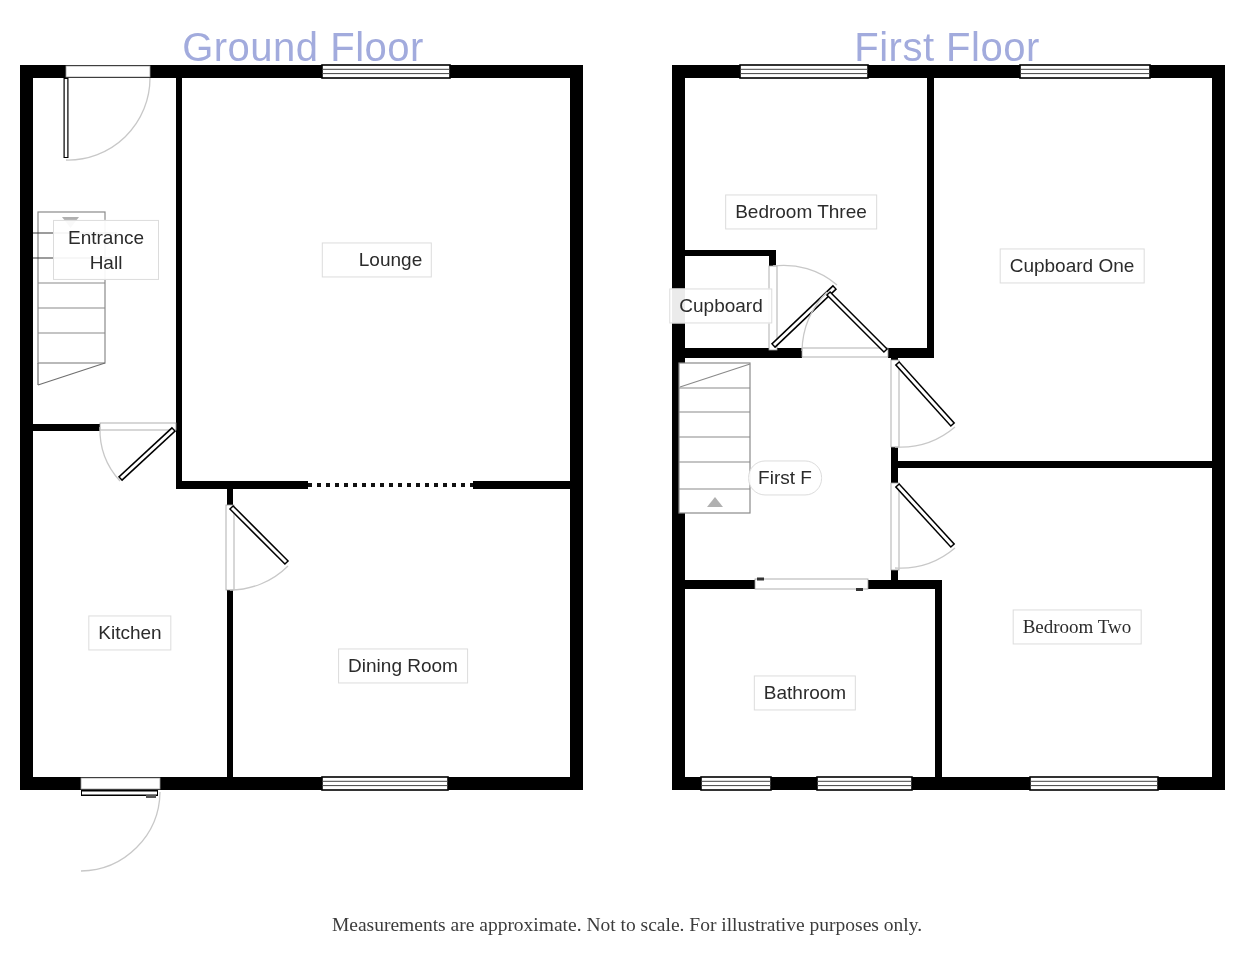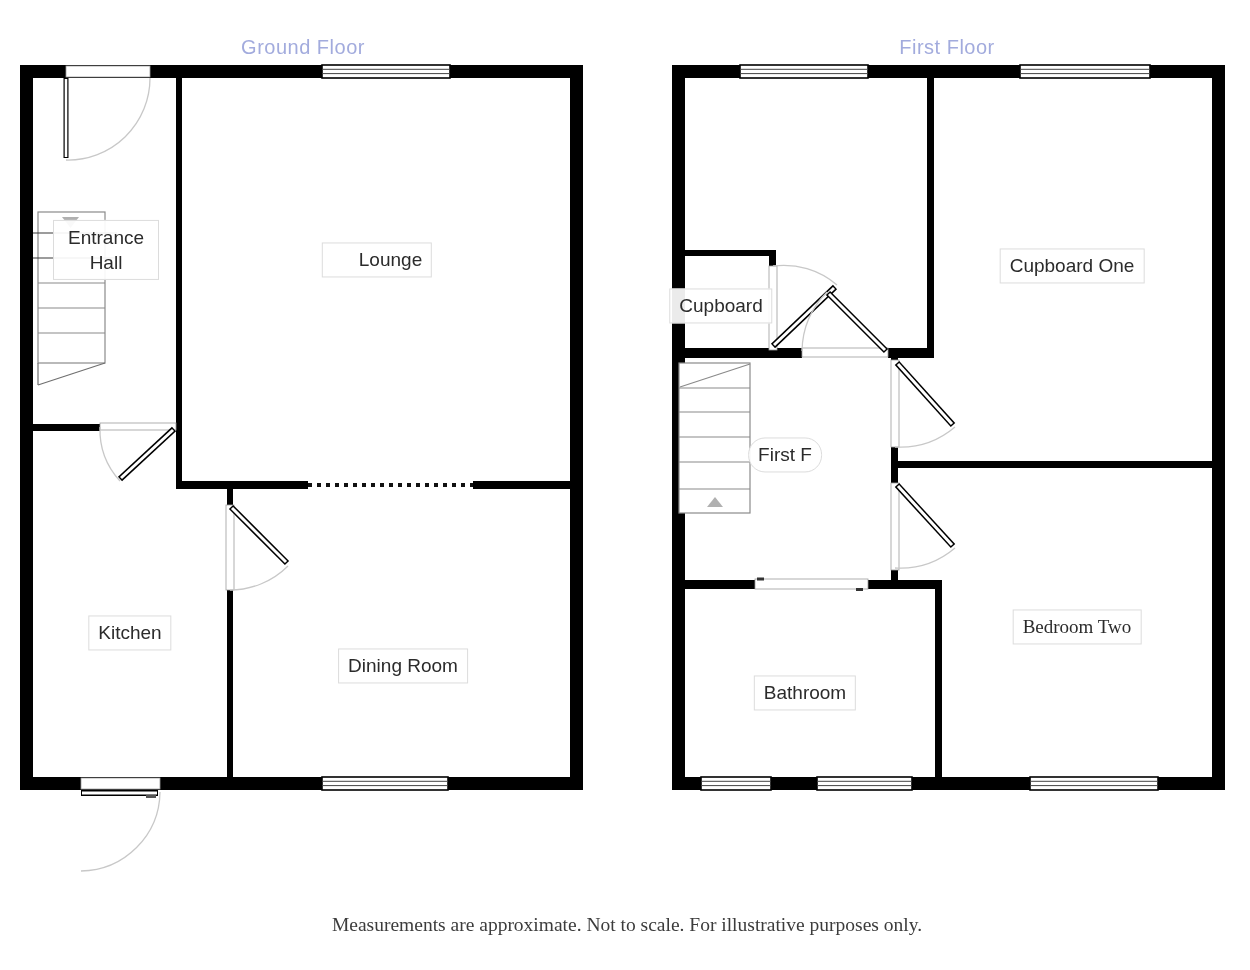--- a/index.html
+++ b/index.html
@@ -1,19 +1,19 @@
 <!DOCTYPE html>
 <html><head>
 <meta charset="utf-8">
 <style>
   html,body{margin:0;padding:0;background:#ffffff;}
   #stage{position:relative;width:1250px;height:970px;background:#ffffff;overflow:hidden;
          font-family:"Liberation Sans","DejaVu Sans",sans-serif;}
   svg{position:absolute;left:0;top:0;}
-  .floor-title{position:absolute;transform:translate(-50%,-50%);color:#a2abdd;font-size:20px;
+  .floor-title{position:absolute;transform:translate(-50%,-50%);color:#a2abdd;font-size:40px;
                letter-spacing:.5px;white-space:nowrap;}
   .room-label{position:absolute;transform:translate(-50%,-50%);background:rgba(255,255,255,.92);
               border:1px solid #dcdcdc;color:#2b2b2b;font-size:19px;line-height:1.32;
               padding:4px 9px;text-align:center;white-space:nowrap;}
   .room-label.wrap{white-space:normal;width:88px;padding:4px 8px;}
   .disclaimer{position:absolute;transform:translate(-50%,-50%);color:#3c3c3c;font-size:19.5px;
               white-space:nowrap;}
 </style>
 </head>
 <body>
@@ -195,20 +195,21 @@
 </svg>
 
   <div class="floor-title" style="left:303px;top:47px;">Ground Floor</div>
   <div class="floor-title" style="left:947px;top:47px;">First Floor</div>
 
   <div class="room-label wrap" style="left:106px;top:250px;">Entrance Hall</div>
   <div class="room-label" style="left:377px;top:260px;padding-left:36px;">Lounge</div>
   <div class="room-label" style="left:130px;top:633px;">Kitchen</div>
   <div class="room-label" style="left:403px;top:666px;">Dining Room</div>
 
+  <div class="room-label" style="left:801px;top:212px;">Bedroom Three</div>
   <div class="room-label" style="left:721px;top:306px;">Cupboard</div>
   <div class="room-label" style="left:1072px;top:266px;">Cupboard One</div>
-  <div class="room-label" style="left:785px;top:455px;border-radius:17px;">First F</div>
+  <div class="room-label" style="left:785px;top:478px;border-radius:17px;">First F</div>
   <div class="room-label" style="left:805px;top:693px;">Bathroom</div>
   <div class="room-label" style="left:1077px;top:627px;font-family:Liberation Serif, serif;">Bedroom Two</div>
 
   <div class="disclaimer" style="left:627px;top:925px;font-family:Liberation Serif, serif;">Measurements are approximate. Not to scale. For illustrative purposes only.</div>
 </div>
 
 </body></html>

